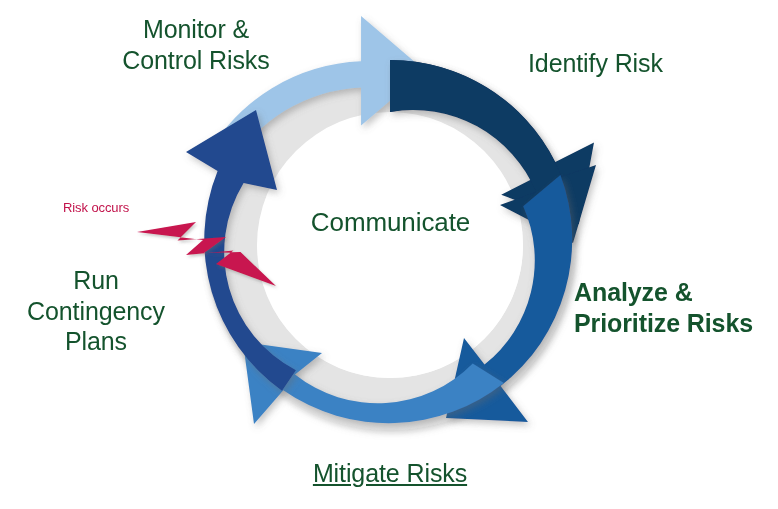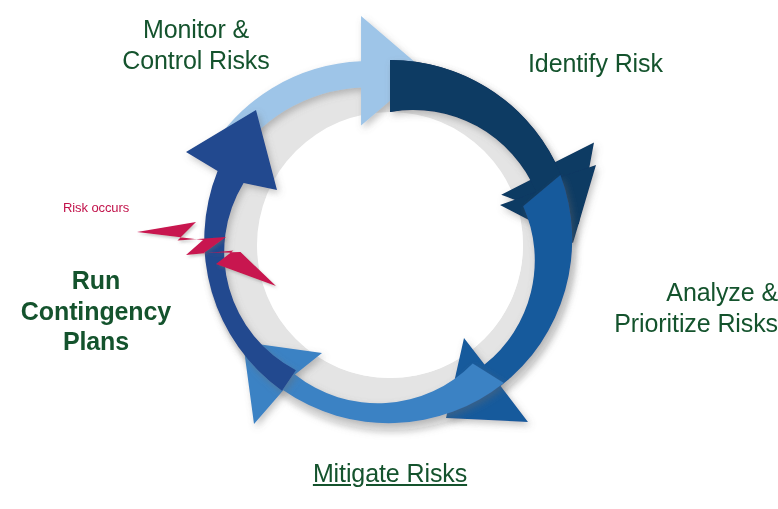--- a/index.html
+++ b/index.html
@@ -50,35 +50,35 @@
   #label-identify {
     left: 528px;
     top: 48px;
     width: 210px;
     text-align: left;
   }
   #label-analyze {
     left: 574px;
     top: 277px;
     width: 204px;
-    text-align: right;
+    text-align: left;
+    font-weight: bold;
   }
   #label-mitigate {
     left: 280px;
     top: 458px;
     width: 220px;
     text-align: center;
     text-decoration: underline;
   }
   #label-contingency {
     left: 6px;
     top: 265px;
     width: 180px;
     text-align: center;
-    font-weight: bold;
   }
   #label-communicate {
     left: 283px;
     top: 207px;
     width: 215px;
     text-align: center;
     font-size: 26px;
   }
   #label-risk-occurs {
     left: 63px;
@@ -212,16 +212,17 @@
 
   <div class="label center-text" id="label-analyze">Analyze &amp;
 Prioritize Risks</div>
 
   <div class="label center-text" id="label-mitigate">Mitigate Risks</div>
 
   <div class="label center-text" id="label-contingency">Run
 Contingency
 Plans</div>
 
+  <div class="label center-text" id="label-communicate">Communicate</div>
 
   <div class="label" id="label-risk-occurs">Risk occurs</div>
 
 </div>
 
 </body></html>

